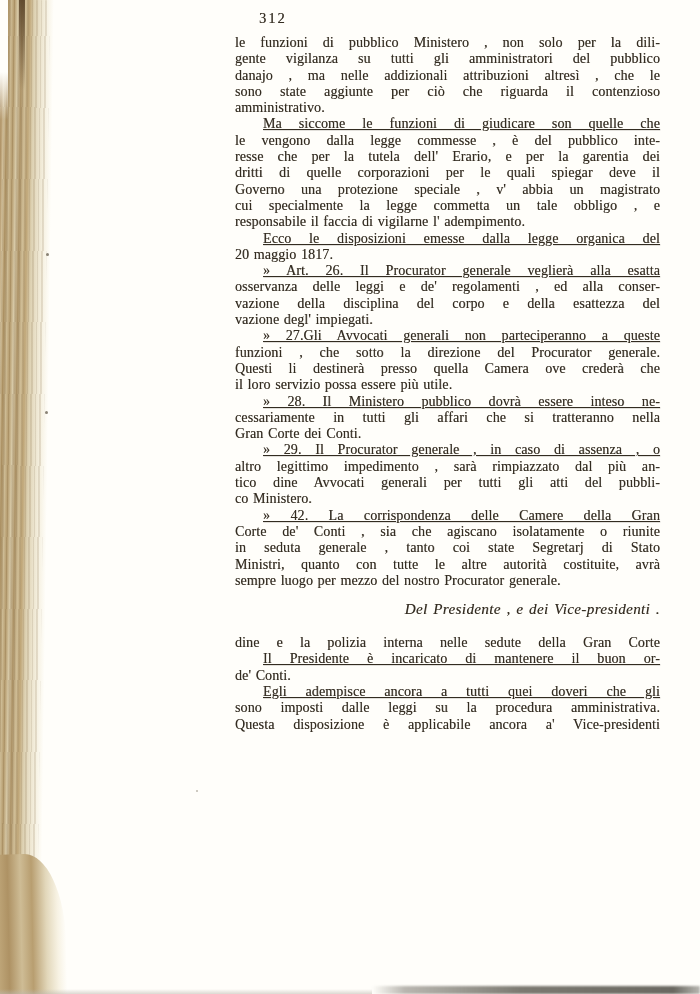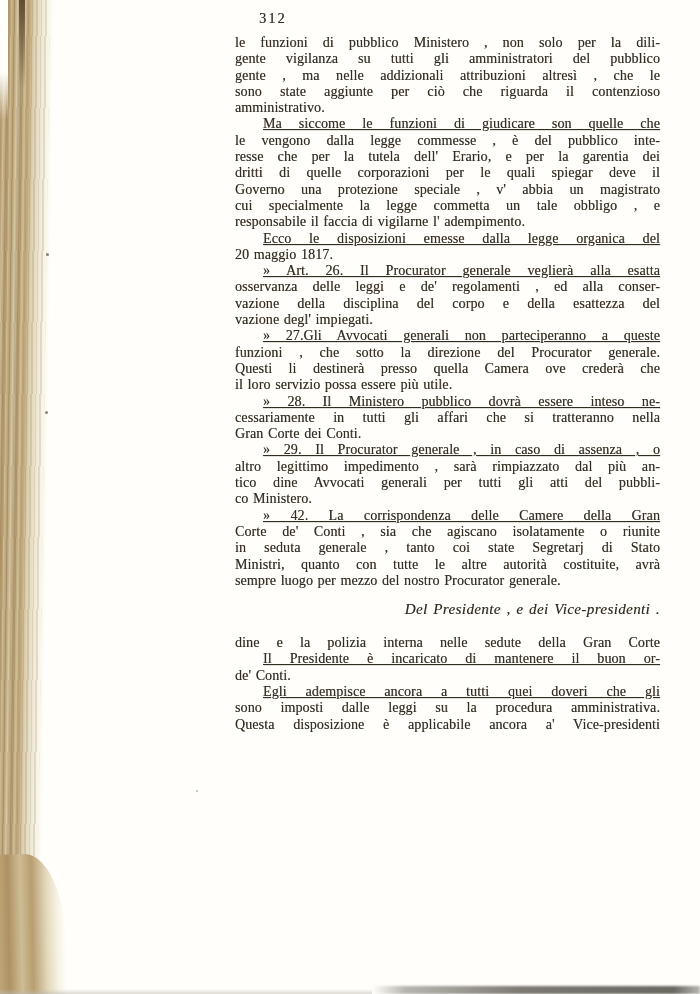--- a/index.html
+++ b/index.html
@@ -95,21 +95,21 @@
   <div class="edge-bottom"></div>
   <div class="edge-dark-streak"></div>
   <div class="edge-top-light"></div>
 
   <div class="page-number">312</div>
 
   <div class="text-column">
       <div class="para">
         <span class="line">le funzioni di pubblico Ministero , non solo per la dili-</span>
         <span class="line">gente vigilanza su tutti gli amministratori del pubblico</span>
-        <span class="line">gente , ma nelle addizionali attribuzioni altresì , che le</span>
+        <span class="line">danajo , ma nelle addizionali attribuzioni altresì , che le</span>
         <span class="line">sono state aggiunte per ciò che riguarda il contenzioso</span>
         <span class="line last">amministrativo.</span>
       </div>
       <div class="para">
         <span class="line indent">Ma siccome le funzioni di giudicare son quelle che</span>
         <span class="line">le vengono dalla legge commesse , è del pubblico inte-</span>
         <span class="line">resse che per la tutela dell' Erario, e per la garentia dei</span>
         <span class="line">dritti di quelle corporazioni per le quali spiegar deve il</span>
         <span class="line">Governo una protezione speciale , v' abbia un magistrato</span>
         <span class="line">cui specialmente la legge commetta un tale obbligo , e</span>

